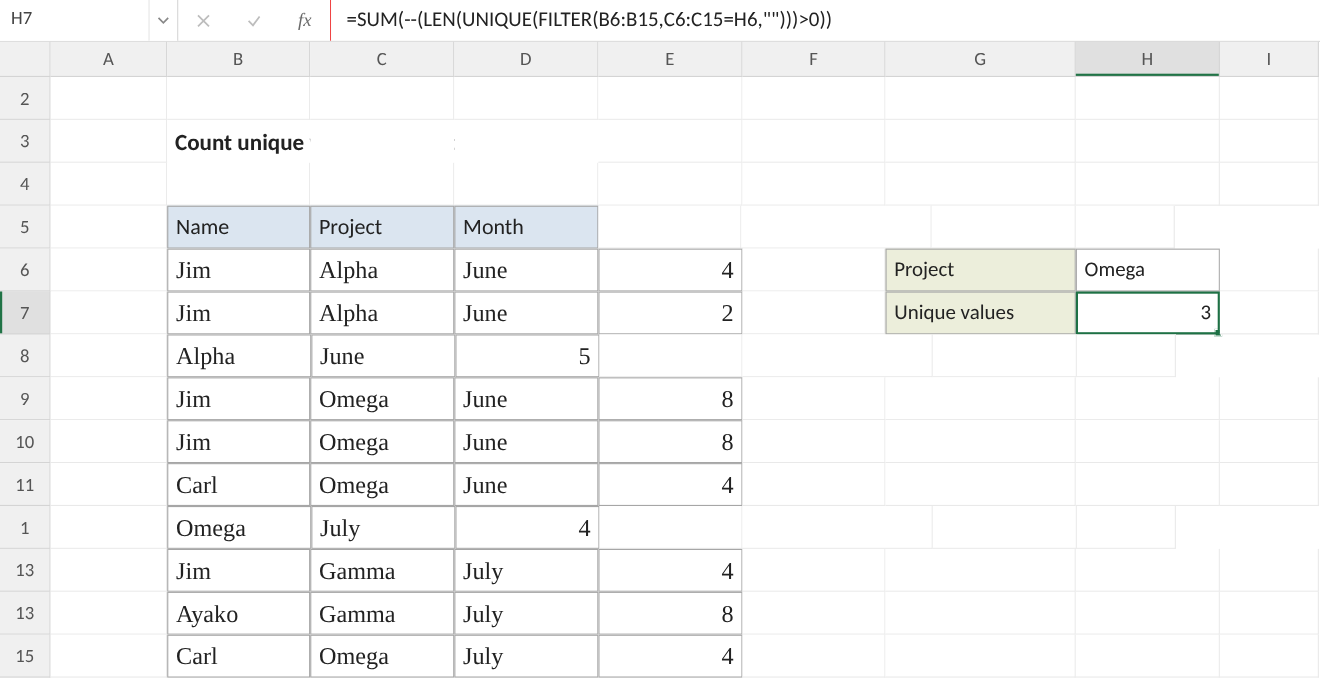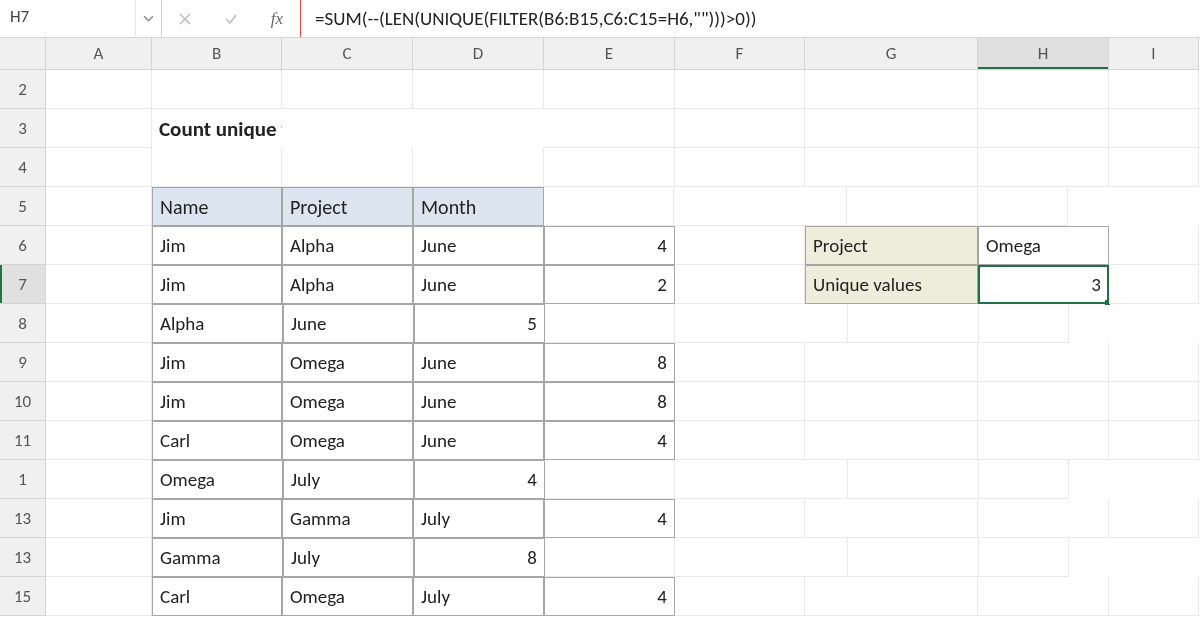--- a/index.html
+++ b/index.html
@@ -163,21 +163,22 @@
 
   
   .tbl-head {
     background: #dbe5f0;
     border: 1px solid #a6a6a6;
     color: #222;
     font-size: 20px;
   }
   .tbl-body {
     border: 1px solid #a6a6a6;
-    font-size: 19px;
+    font-size: 22px;
+    font-family: Liberation Serif, serif;
   }
 
   
   .side-head {
     background: #eceedb;
     border: 1px solid #a6a6a6;
   }
   .side-body {
     border: 1px solid #a6a6a6;
   }
@@ -410,20 +411,21 @@
       <div class="cell cE tbl-body right">4</div>
       <div class="cell cF"></div>
       <div class="cell cG"></div>
       <div class="cell cH"></div>
       <div class="cell cI"></div>
     </div>
 
     <div class="row">
       <div class="hdr row-header">13</div>
       <div class="cell cA"></div>
+      <div class="cell cB tbl-body">Ayako</div>
       <div class="cell cC tbl-body">Gamma</div>
       <div class="cell cD tbl-body">July</div>
       <div class="cell cE tbl-body right">8</div>
       <div class="cell cF"></div>
       <div class="cell cG"></div>
       <div class="cell cH"></div>
       <div class="cell cI"></div>
     </div>
 
     <div class="row">

